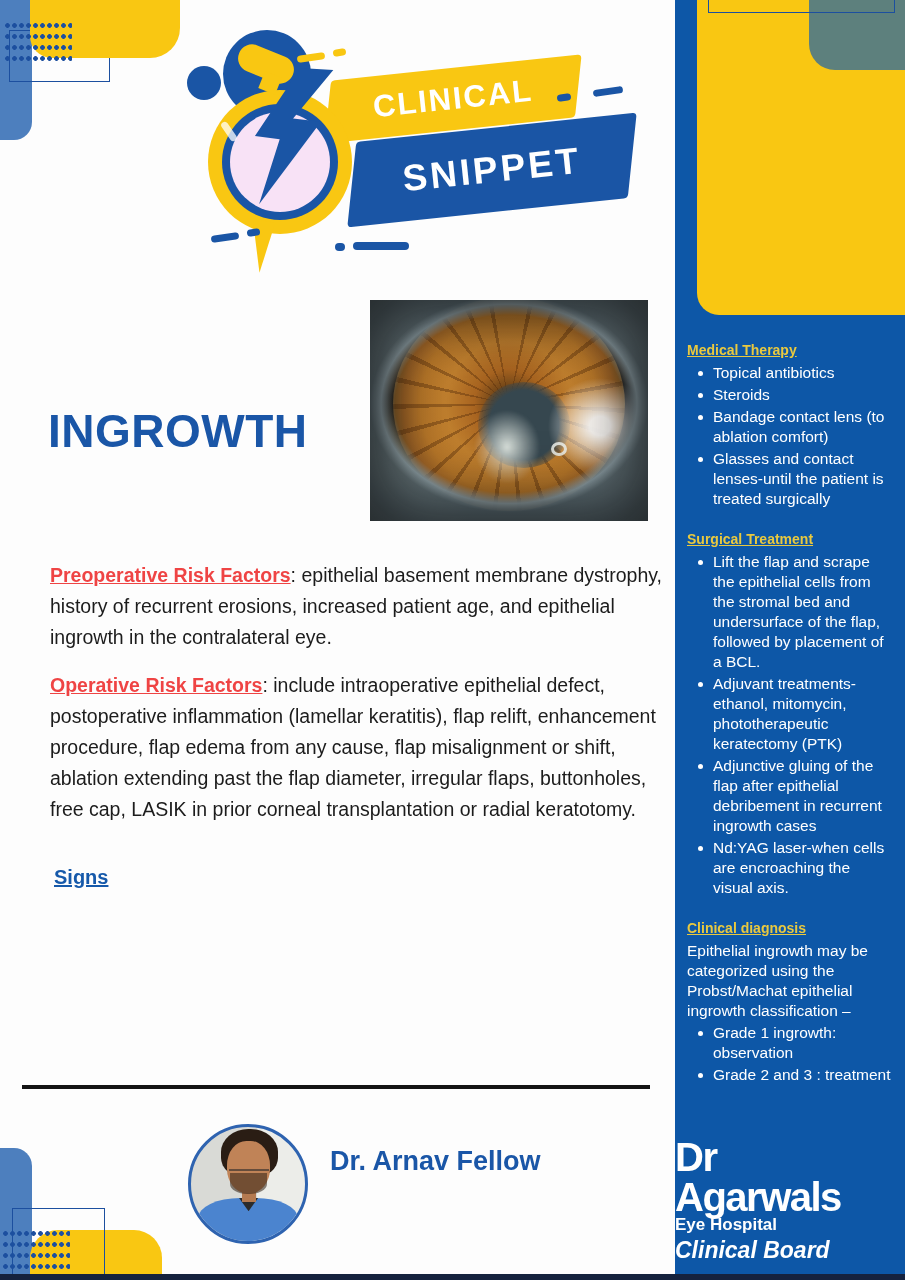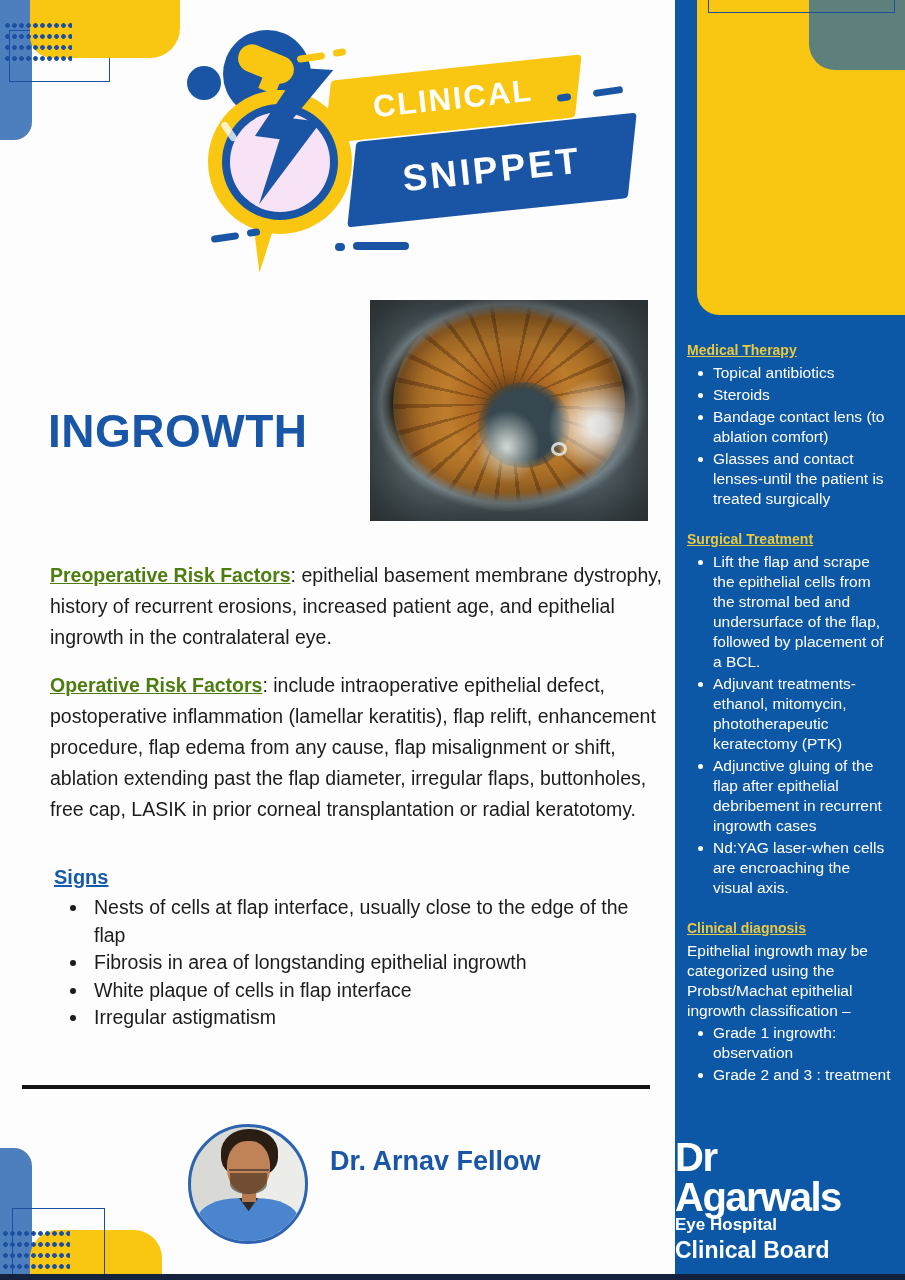--- a/index.html
+++ b/index.html
@@ -90,21 +90,21 @@
     background:radial-gradient(closest-side, rgba(225,232,226,.95), rgba(225,232,226,0));
     filter:blur(1px); }
   .eye-ring-dot { position:absolute; left:181px; top:142px; width:16px; height:14px;
     border:3px solid rgba(235,240,235,.85); border-radius:50%; }
   .eye-glint { position:absolute; left:178px; top:78px; width:104px; height:96px;
     background:radial-gradient(closest-side, rgba(255,255,255,.95) 20%, rgba(255,255,255,0)); }
   .eye-vignette { position:absolute; inset:0; box-shadow:inset 0 0 60px 18px rgba(8,8,8,.7); }
 
   .para { position:absolute; left:50px; width:614px; font-size:19.5px; line-height:31px; color:#1c1c1c; }
   .para-1 { top:560px; } .para-2 { top:670px; }
-  .lead { color:#4d7c0f; font-weight:700; text-decoration:underline; }
+  .lead { color:#ef4444; font-weight:700; text-decoration:underline; }
 
   .signs-h { position:absolute; left:54px; top:866px; font-size:20px; font-weight:700;
     color:#1659aa; text-decoration:underline; }
   .signs-ul { position:absolute; left:50px; top:894px; width:614px; list-style:none; }
   .signs-ul li { position:relative; padding-left:44px; font-size:19.5px; line-height:27.5px; color:#1c1c1c; }
   .signs-ul li::before { content:""; position:absolute; left:20px; top:11px;
     width:6px; height:6px; border-radius:50%; background:#1c1c1c; }
 
   .divider { position:absolute; left:22px; top:1085px; width:628px; height:4px; background:#141414; }
 
@@ -144,21 +144,21 @@
   .side-ul { list-style:none; }
   .side-ul li { position:relative; padding-left:26px; font-size:15.5px; line-height:20px;
     color:#fff; margin-bottom:2px; }
   .side-ul li::before { content:""; position:absolute; left:11px; top:8px;
     width:5px; height:5px; border-radius:50%; background:#fff; }
   .side-p { font-size:15.5px; line-height:20px; color:#fff; margin-bottom:2px; }
 
   .brand { position:absolute; right:16px; bottom:16px; color:#fff; }
   .brand-name { font-size:40px; line-height:40px; font-weight:800; letter-spacing:-1.5px; }
   .brand-sub { font-size:17px; font-weight:700; margin-top:-2px; }
-  .brand-board { font-size:23px; font-weight:700; margin-top:2px; }
+  .brand-board { font-size:23px; font-weight:700; margin-top:2px;font-style:italic; }
 </style>
 </head>
 <body>
 
 <div class="page">
 
   <div class="deco-blue-tl"></div>
   <div class="outline-tl"></div>
   <div class="deco-yellow-tl"></div>
   <div class="dots-tl"></div>
@@ -213,26 +213,20 @@
   </div>
 
   <p class="para para-1">
     <span class="lead">Preoperative Risk Factors</span><span>: epithelial basement membrane dystrophy, history of recurrent erosions, increased patient age, and epithelial ingrowth in the contralateral eye.</span>
   </p>
   <p class="para para-2">
     <span class="lead">Operative Risk Factors</span><span>: include intraoperative epithelial defect, postoperative inflammation (lamellar keratitis), flap relift, enhancement procedure, flap edema from any cause, flap misalignment or shift, ablation extending past the flap diameter, irregular flaps, buttonholes, free cap, LASIK in prior corneal transplantation or radial keratotomy.</span>
   </p>
 
   <div class="signs-h">Signs</div>
-  <ul class="signs-ul">
-    <li>Nests of cells at flap interface, usually close to the edge of the flap</li>
-    <li>Fibrosis in area of longstanding epithelial ingrowth</li>
-    <li>White plaque of cells in flap interface</li>
-    <li>Irregular astigmatism</li>
-  </ul>
 
   <div class="divider"></div>
 
   <div class="avatar">
     <div class="av-body"></div>
     <div class="av-collar"></div>
     <div class="av-neck"></div>
     <div class="av-hair"></div>
     <div class="av-face"></div>
     <div class="av-beard"></div>

